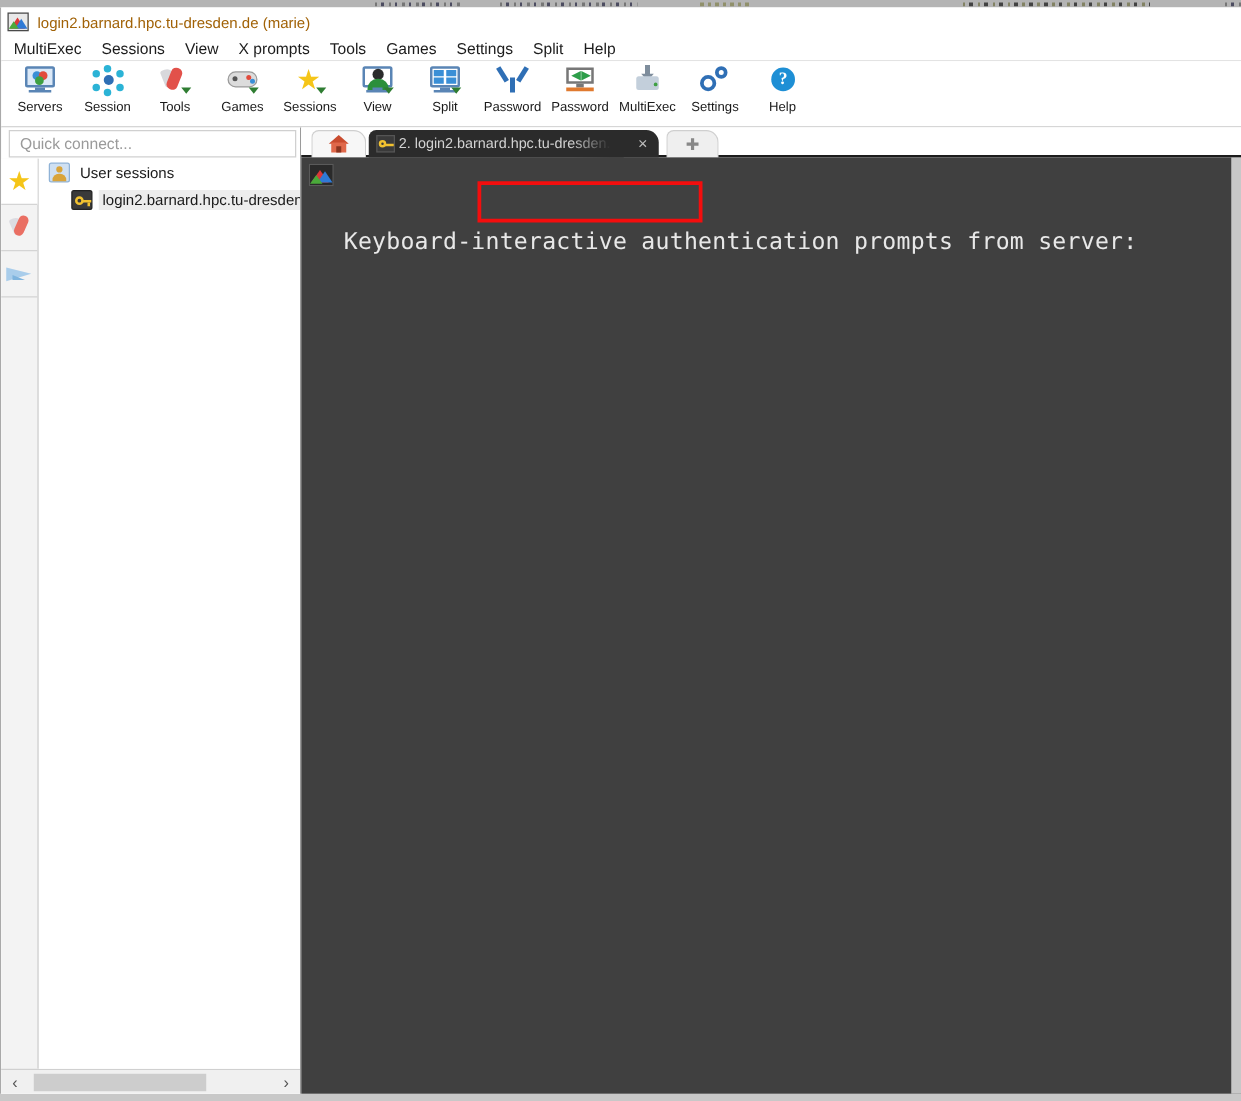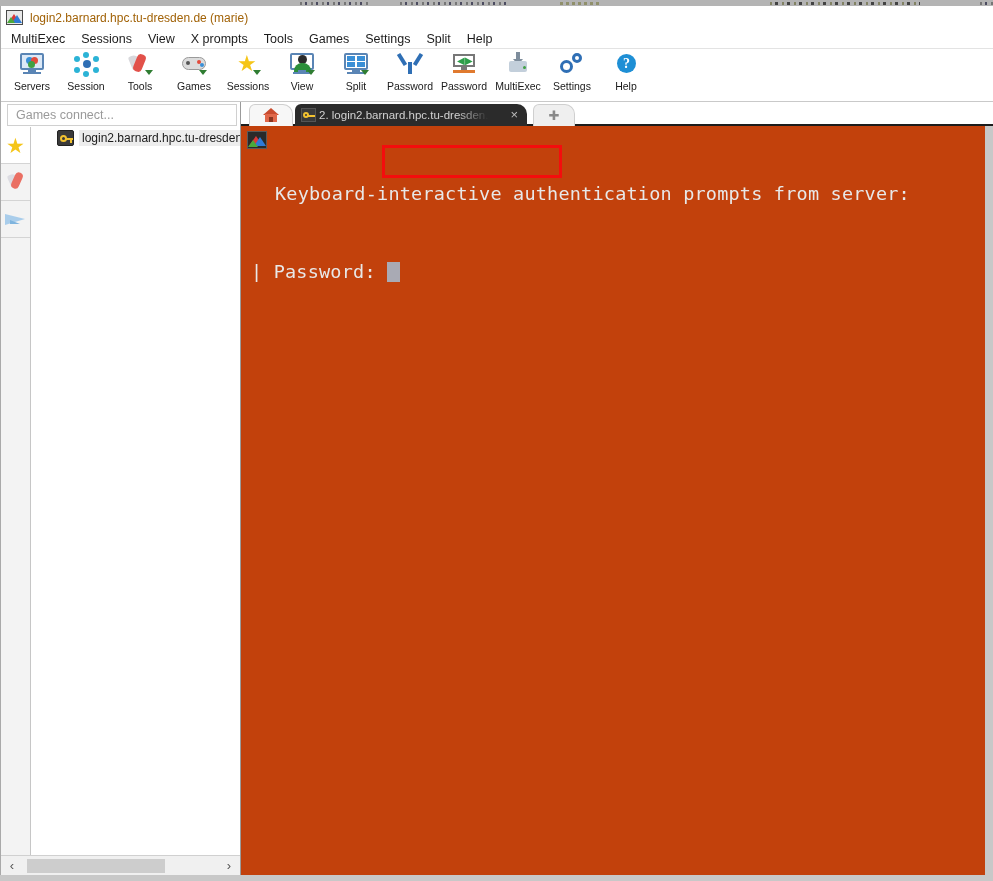--- a/index.html
+++ b/index.html
@@ -207,21 +207,21 @@
       background:linear-gradient(90deg, rgba(43,43,43,0) 0%, #2b2b2b 75%); }
   .tab-close { position:absolute; right:9px; top:3px; font-size:13px; color:#bdbdbd; cursor:default; }
 
   .tab-new {
     left:292px; width:42px; background:#efefef; justify-content:center;
     border:1px solid #cfcfcf; border-bottom:none;
   }
   .plus-ico { font-size:13px; color:#888; line-height:13px; }
 
   .terminal {
-    flex:1; background:#c2410c; position:relative; overflow:hidden;
+    flex:1; background:#404040; position:relative; overflow:hidden;
     padding: 3px 0 0 6px; min-height:0;
     border-right: 8px solid #c8c8c8;
   }
   .term-text {
     font-family: "DejaVu Sans Mono", "Liberation Mono", monospace;
     font-size: 18.5px; line-height: 26px; color:#e8e8e8; white-space: pre;
     letter-spacing: 0.2px;
   }
   .term-line { height:26px; }
   .term-overlay-logo {
@@ -409,21 +409,21 @@
         <div class="tb-label">Help</div>
       </div>
 
     </div>
 
     <div class="content">
 
       <div class="sidebar">
 
         <div class="quick-connect">
-          <span>Games connect...</span>
+          <span>Quick connect...</span>
         </div>
 
         <div class="sb-body">
 
           <div class="sb-rail">
             <div class="rail-btn active">
               <div class="rail-star">★</div>
             </div>
             <div class="rail-btn">
               <div class="rail-knife">
@@ -433,20 +433,27 @@
             </div>
             <div class="rail-btn">
               <div class="rail-plane">
                 <div class="p1"></div>
                   <div class="p2"></div>
               </div>
             </div>
           </div>
 
           <div class="sb-tree">
+            <div class="tree-row">
+              <div class="ico-user">
+                <div class="head"></div>
+                  <div class="body"></div>
+              </div>
+              <div class="tree-label">User sessions</div>
+            </div>
             <div class="tree-row child">
               <div class="ico-key">
                 <div class="kh"></div>
                   <div class="ks"></div>
                   <div class="kt"></div>
               </div>
               <div class="tree-label">login2.barnard.hpc.tu-dresden.d…</div>
             </div>
           </div>
 
@@ -493,21 +500,20 @@
         <div class="terminal">
           <div class="term-overlay-logo">
             <div class="frame"></div>
               <div class="t1"></div>
               <div class="t2"></div>
               <div class="t3"></div>
           </div>
 
           <div class="term-text">
             <div class="term-line" style="padding-left:28px;">Keyboard-interactive authentication prompts from server:</div>
-            <div class="term-line pw-indent"><span>| Password: </span><span class="cursor-block"></span></div>
           </div>
 
           <div class="annot-rect"></div>
         </div>
 
       </div>
 
     </div>
   </div>
 </div>

